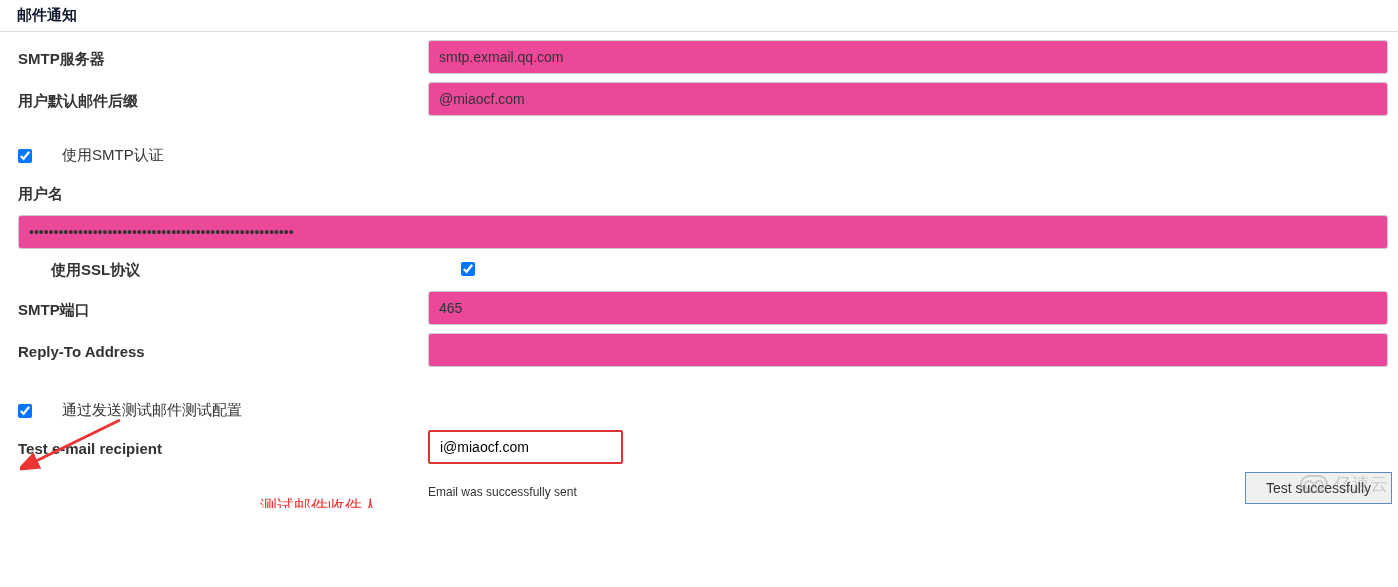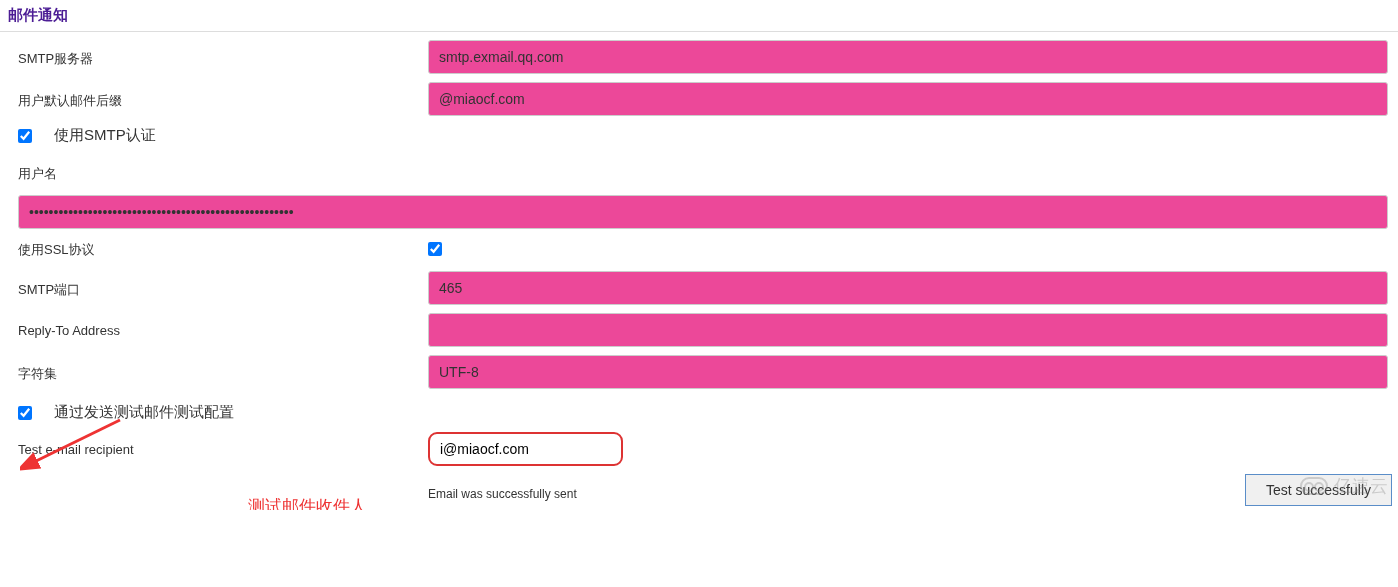--- a/index.html
+++ b/index.html
@@ -7,69 +7,71 @@
       font-family: Arial, "Microsoft YaHei", sans-serif;
       font-size: 14px;
       color: #333;
       background: #fff;
       width: 1398px;
       position: relative;
     }
     .section-title {
       font-weight: bold;
       font-size: 15px;
-      padding: 6px 10px 6px 8px;
+      padding: 6px 10px 6px 17px;
       border-bottom: 1px solid #ddd;
-      color: #4c1d95;
+      color: #0f172a;
     }
     .form-area { padding: 4px 0 0 0; }
     .row {
       display: flex;
       align-items: flex-start;
       padding: 4px 0 4px 18px;
       min-height: 40px;
     }
     .label-col {
       width: 410px;
       flex-shrink: 0;
       color: #333;
-      font-size: 13px;
+      font-size: 15px;
       padding-top: 10px;
+      font-weight: bold;
     }
     .input-col { flex: 1; padding-right: 10px; }
     .text-input {
       width: 100%;
       height: 34px;
       border: 1px solid #ccc;
       border-radius: 3px;
       padding: 0 10px;
       font-size: 14px;
       color: #333;
       background: #ec4899;
     }
     .checkbox-row {
       display: flex;
       align-items: center;
       padding: 6px 12px 6px 18px;
-      gap: 22px;
+      gap: 30px;
+      margin-top: 20px;
     }
     .checkbox-row .cb-label {
       font-size: 15px;
       color: #333;
     }
     input[type="checkbox"] {
       width: 14px;
       height: 14px;
       margin-top: 1px;
     }
     .recipient-input {
       width: 195px;
       height: 34px;
       border: 2px solid #d33;
-      border-radius: 9px;
+      border-radius: 2px;
       padding: 0 10px;
       font-size: 14px;
     }
     .status-text {
       font-size: 12px;
       color: #333;
       padding-top: 8px;
     }
     .test-button {
       height: 32px;
@@ -151,68 +153,62 @@
   <div class="row">
     <div class="label-col">用户名</div>
   </div>
 
   <div class="row">
     <div class="input-col">
       <input type="password" class="text-input" value="••••••••••••••••••••••••••••••••••••••••••••••••••••••" style="">
     </div>
   </div>
 
-  <div class="row" style="min-height:34px;">
+  <div class="row" style="min-height:34px;margin-left:33px;">
     <div class="label-col" style="padding-top:4px;">使用SSL协议</div>
     <div class="input-col" style="padding-top:4px;">
       <input type="checkbox" checked="" style="">
     </div>
   </div>
 
   <div class="row">
     <div class="label-col">SMTP端口</div>
     <div class="input-col">
       <input type="text" class="text-input" value="465" style="">
     </div>
   </div>
 
   <div class="row">
     <div class="label-col">Reply-To Address</div>
     <div class="input-col">
       <input type="text" class="text-input" value="" style="">
     </div>
   </div>
 
-  <div class="row">
-    <div class="label-col">字符集</div>
-    <div class="input-col">
-      <input type="text" class="text-input" value="UTF-8" style="">
-    </div>
-  </div>
 
   <div class="checkbox-row" style="padding-top:10px;">
     <input type="checkbox" checked="" style="">
     <span class="cb-label">通过发送测试邮件测试配置</span>
   </div>
 
   <div class="row">
     <div class="label-col">Test e-mail recipient</div>
     <div class="input-col">
       <input type="text" class="recipient-input" value="i@miaocf.com" style="">
     </div>
   </div>
 
   <div class="bottom-row">
     <div class="status-text">Email was successfully sent</div>
     <button class="test-button">Test successfully</button>
   </div>
 
 </div>
 
-<div class="annotation" style="left:248px; top:495px;">测试邮件收件人</div>
+<div class="annotation" style="left:260px; top:495px;">测试邮件收件人</div>
 
 <svg class="arrow-svg" style="left:20px; top:415px;" width="110" height="60">
   <defs>
       <marker id="ah1" markerWidth="10" markerHeight="10" refX="2" refY="3" orient="auto">
         <path d="M0,0 L0,6 L8,3 z" fill="#e33"></path>
       </marker>
     </defs>
   <line x1="100" y1="5" x2="12" y2="48" stroke="#e33" stroke-width="3" marker-end="url(#ah1)"></line>
 </svg>
 

